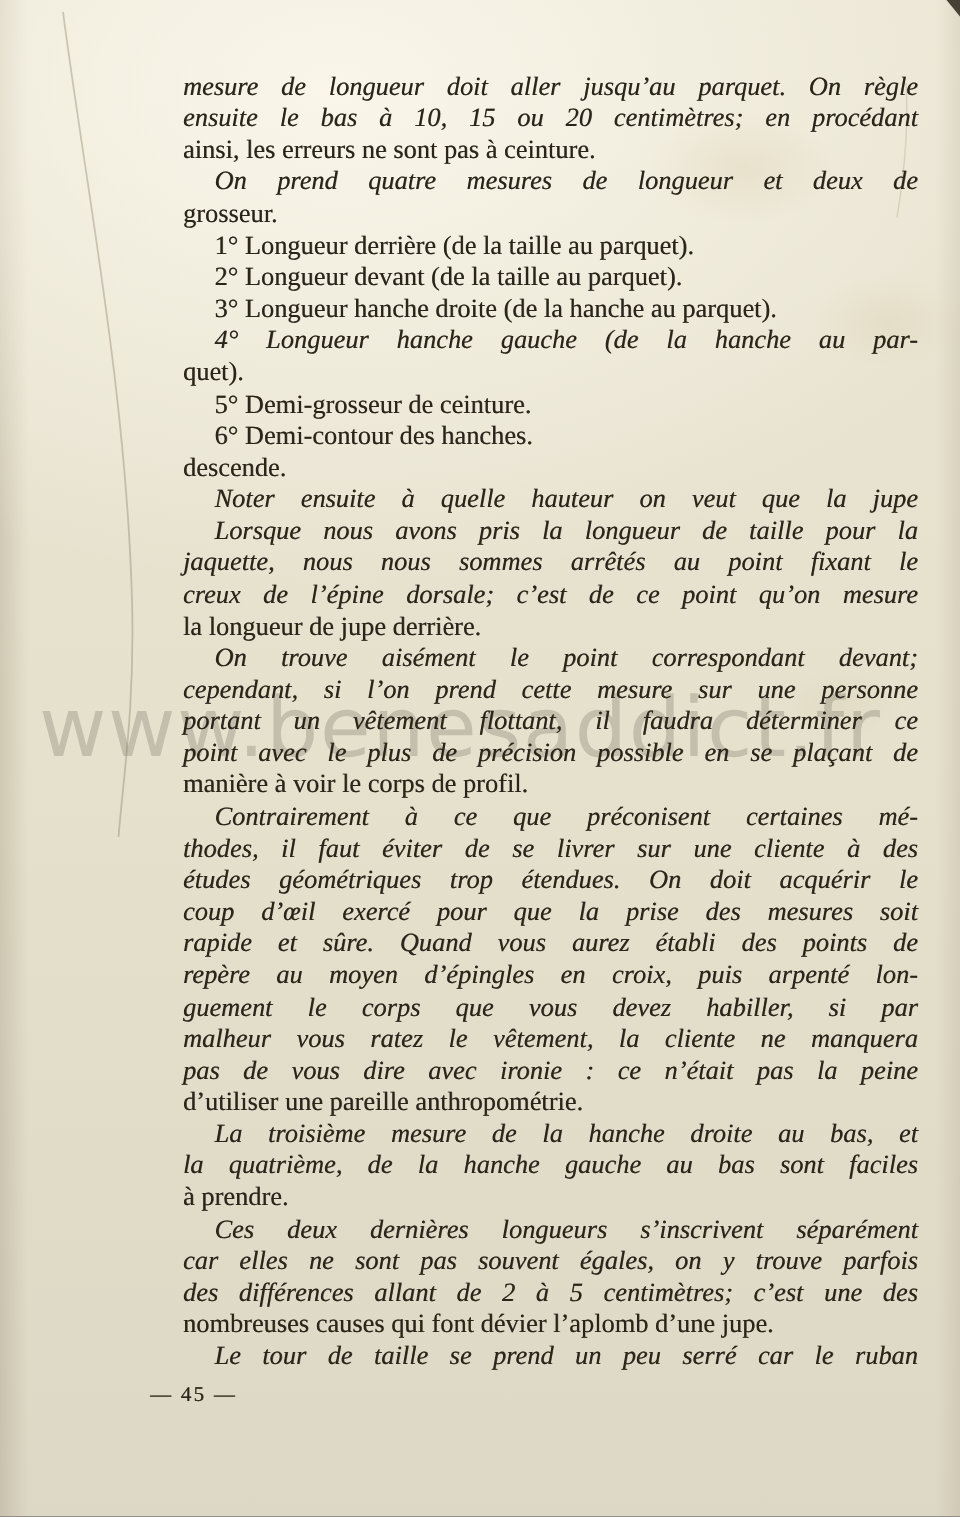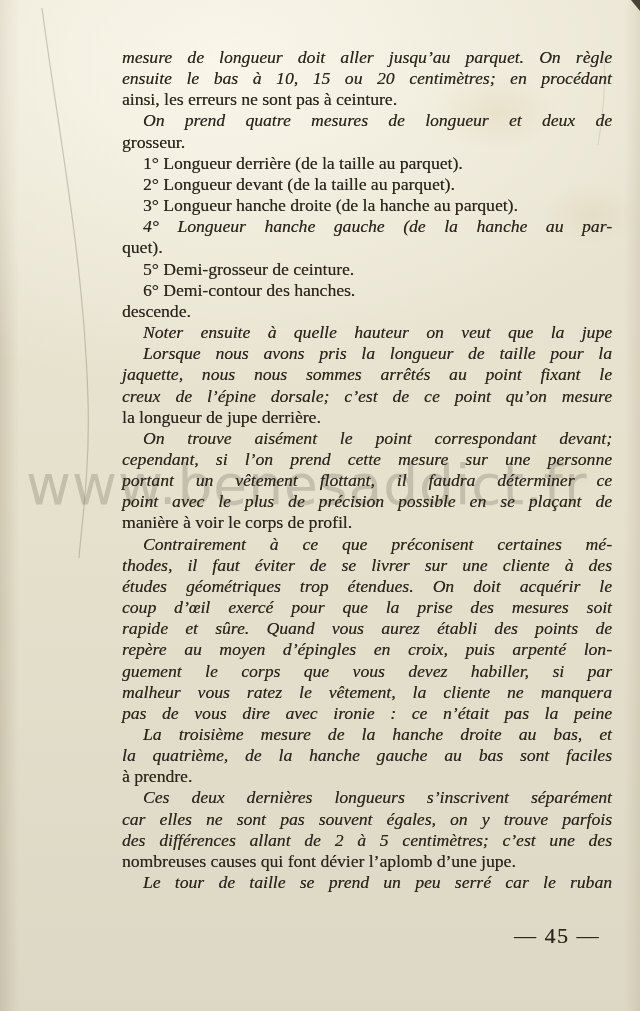--- a/index.html
+++ b/index.html
@@ -46,22 +46,22 @@
     text-shadow: 0.25px 0 0 rgba(42,36,26,0.6);
   }
   .line { white-space: normal; }
   .line.just { text-align: justify; text-align-last: justify; font-style: italic; }
   .line.indent { text-indent: 21px; }
   .page-number {
     position: absolute;
     left: 100px;
     width: 500px;
     top: 923px;
-    text-align: right;
-    font-size: 22px;
+    text-align: left;
+    font-size: 14px;
     letter-spacing: 1.5px;
     color: #2a241a;
     text-shadow: 0.25px 0 0 rgba(42,36,26,0.6);
   }
 </style>
 </head>
 <body>
 
 <div class="page">
 
@@ -100,20 +100,21 @@
       <div class="line">manière à voir le corps de profil.</div>
       <div class="line indent just">Contrairement à ce que préconisent certaines mé-</div>
       <div class="line just">thodes, il faut éviter de se livrer sur une cliente à des</div>
       <div class="line just">études géométriques trop étendues. On doit acquérir le</div>
       <div class="line just">coup d’œil exercé pour que la prise des mesures soit</div>
       <div class="line just">rapide et sûre. Quand vous aurez établi des points de</div>
       <div class="line just">repère au moyen d’épingles en croix, puis arpenté lon-</div>
       <div class="line just">guement le corps que vous devez habiller, si par</div>
       <div class="line just">malheur vous ratez le vêtement, la cliente ne manquera</div>
       <div class="line just">pas de vous dire avec ironie : ce n’était pas la peine</div>
+      <div class="line">d’utiliser une pareille anthropométrie.</div>
       <div class="line indent just">La troisième mesure de la hanche droite au bas, et</div>
       <div class="line just">la quatrième, de la hanche gauche au bas sont faciles</div>
       <div class="line">à prendre.</div>
       <div class="line indent just">Ces deux dernières longueurs s’inscrivent séparément</div>
       <div class="line just">car elles ne sont pas souvent égales, on y trouve parfois</div>
       <div class="line just">des différences allant de 2 à 5 centimètres; c’est une des</div>
       <div class="line">nombreuses causes qui font dévier l’aplomb d’une jupe.</div>
       <div class="line indent just">Le tour de taille se prend un peu serré car le ruban</div>
     </div>
 

